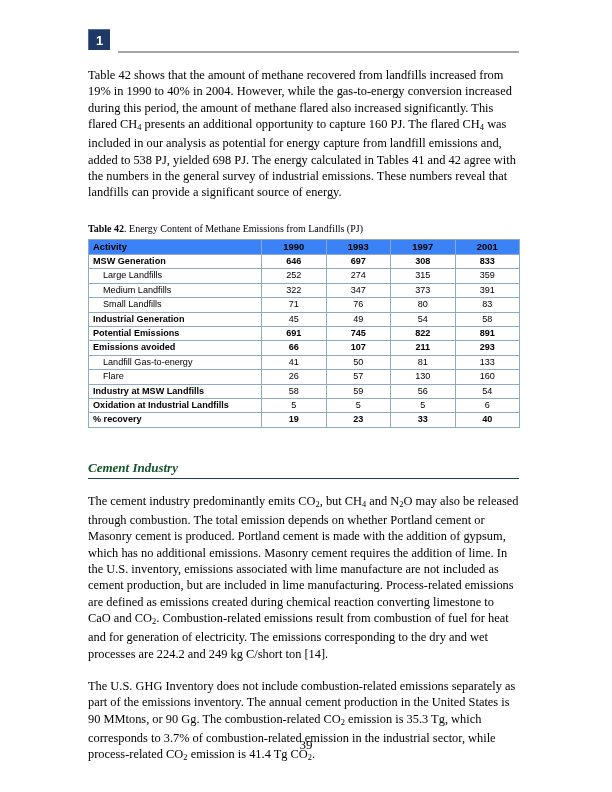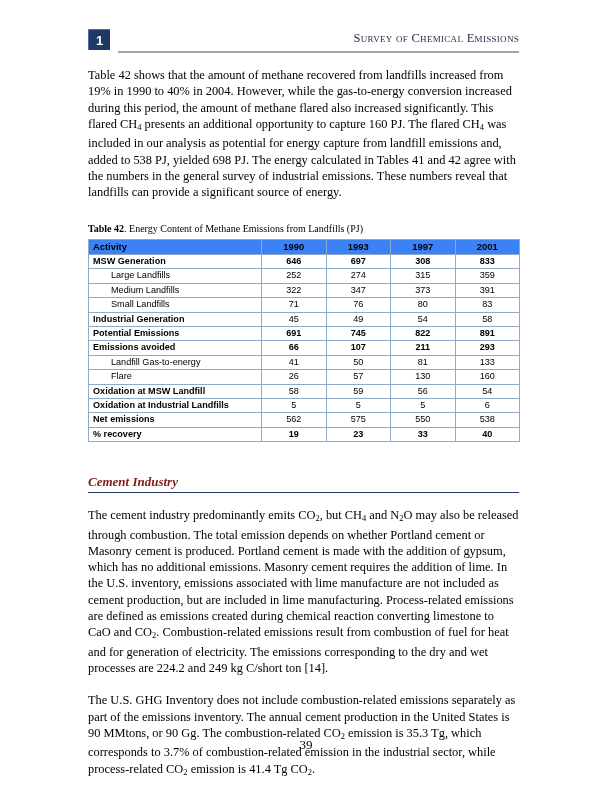--- a/index.html
+++ b/index.html
@@ -108,33 +108,33 @@
     font-size: 9.4px;
   }
   table.data-table thead th.act { text-align: left; }
   table.data-table thead th.yr { text-align: center; margin-top: 20px; }
   td.label { text-align: left; }
   td.num { text-align: center; margin-top: 32px; }
   tr.main td.label { font-weight: bold; }
   tr.main td.num { font-weight: bold; }
   tr.main-plain td.label { font-weight: bold; }
   tr.main-plain td.num { font-weight: normal; }
-  tr.sub td.label { font-weight: normal; padding-left: 22px; }
+  tr.sub td.label { font-weight: normal; padding-left: 14px; }
   tr.sub td.num { font-weight: normal; }
 
   col.c-act { width: 173px; }
   col.c-yr  { width: 64.5px; }
 
   
   .section-heading {
     font-family: "Liberation Serif", "DejaVu Serif", serif;
     font-weight: bold;
     font-style: italic;
     font-size: 13px;
-    color: #7f1d1d;
+    color: #14532d;
     padding-bottom: 3px;
     border-bottom: 1.5px solid #1f3864;
     width: 431px;
     line-height: 15px;
   }
 
   
   .page-number {
     position: absolute;
     left: 0;
@@ -144,21 +144,20 @@
     font-size: 13px;
     color: #000;
   }
 </style>
 </head>
 <body>
 
 <div class="page-header">
   <div class="chapter-badge">1</div>
   <div class="header-rule"></div>
-  <div class="header-title">Survey of Chemical Emissions</div>
 </div>
 
 <div class="content">
 
   <p class="body-par"><span>Table 42 shows that the amount of methane recovered from landfills increased from 19% in 1990 to 40% in 2004. However, while the gas-to-energy conversion increased during this period, the amount of methane flared also increased significantly. This flared CH</span><sub>4</sub><span> presents an additional opportunity to capture 160 PJ.  The flared CH</span><sub>4</sub><span> was included in our analysis as potential for energy capture from landfill emissions and, added to 538 PJ, yielded 698 PJ.  The energy calculated in Tables 41 and 42 agree with the numbers in the general survey of industrial emissions.  These numbers reveal that landfills can provide a significant source of energy.</span></p>
 
   <div class="gap-after-p1"></div>
 
   <div class="table-caption"><span class="lbl">Table 42</span><span>. Energy Content of Methane Emissions from Landfills (PJ)</span></div>
 
@@ -237,40 +236,33 @@
           <td class="num">133</td>
         </tr>
         <tr class="sub">
           <td class="label">Flare</td>
           <td class="num">26</td>
           <td class="num">57</td>
           <td class="num">130</td>
           <td class="num">160</td>
         </tr>
         <tr class="main-plain">
-          <td class="label">Oxidation at MSW Landfill</td>
+          <td class="label">Industry at MSW Landfills</td>
           <td class="num">58</td>
           <td class="num">59</td>
           <td class="num">56</td>
           <td class="num">54</td>
         </tr>
         <tr class="main-plain">
           <td class="label">Oxidation at Industrial Landfills</td>
           <td class="num">5</td>
           <td class="num">5</td>
           <td class="num">5</td>
           <td class="num">6</td>
         </tr>
-        <tr class="main-plain">
-          <td class="label">Net emissions</td>
-          <td class="num">562</td>
-          <td class="num">575</td>
-          <td class="num">550</td>
-          <td class="num">538</td>
-        </tr>
         <tr class="main">
           <td class="label">% recovery</td>
           <td class="num">19</td>
           <td class="num">23</td>
           <td class="num">33</td>
           <td class="num">40</td>
         </tr>
       </tbody>
   </table>
 

